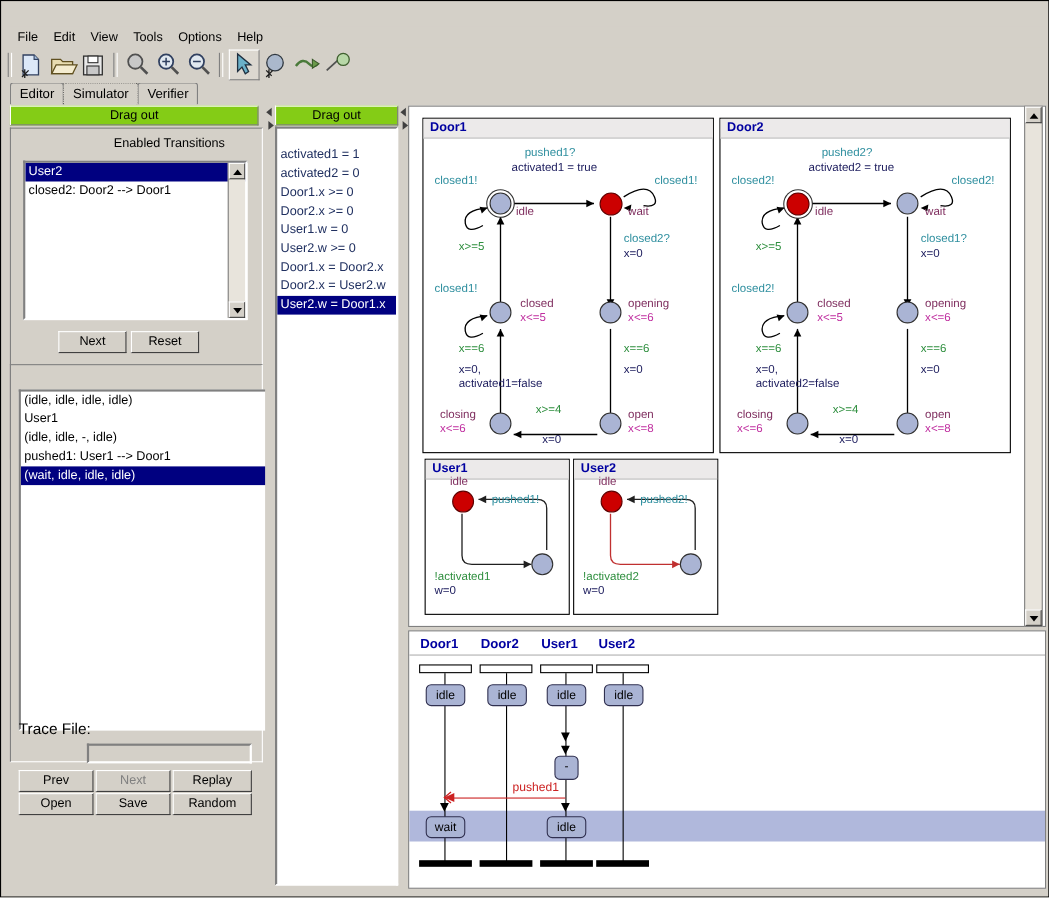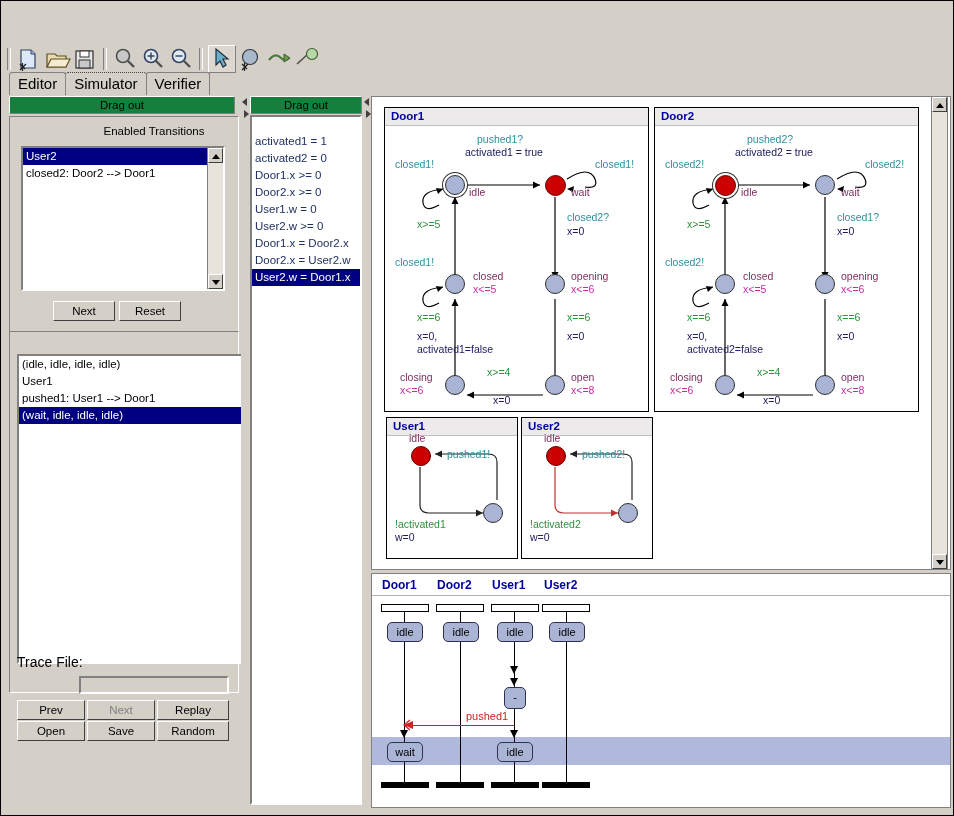--- a/index.html
+++ b/index.html
@@ -61,35 +61,35 @@
   }
   .tb-sep { width: 2px; height: 22px; border-left: 1px solid #808080; border-right: 1px solid #fff; margin: 0 4px; }
   .tbtn { width: 26px; height: 26px; position: relative; margin: 0 1px; }
   .tbtn.sel { border: 1px solid #fff; border-right-color:#808080; border-bottom-color:#808080; background:#dcd8d0; }
   
   #tabs {
     position: absolute; left: 8px; top: 74px; width: 300px; height: 20px;
     display: flex; align-items: flex-end;
   }
   .tab {
-    font-size: 15px; padding: 2px 8px 3px 8px; background: #d4d0c8;
+    font-size: 12px; padding: 2px 8px 3px 8px; background: #d4d0c8;
     border: 1px solid #808080; border-bottom: none; margin-right: -1px;
     border-top-left-radius: 3px; border-top-right-radius: 3px;
     color: #000;
   }
   .tab.active { font-weight: normal; border: 1px dotted #404040; border-bottom: none; background:#d4d0c8; }
   
   .etched { border: 1px solid #808080; border-right-color:#fff; border-bottom-color:#fff; background:#d4d0c8; }
   .sunken {
     background: #ffffff;
     border: 2px solid; border-color: #808080 #ffffff #ffffff #808080;
     box-sizing: border-box;
   }
   .dragout {
-    background: #15803d; text-align: center; font-size: 11.5px;
+    background: #84cc16; text-align: center; font-size: 11.5px;
     border: 1px solid #fff; border-right-color:#808080; border-bottom-color:#808080;
     box-sizing: border-box; line-height: 16px; height: 18px;
   }
   
   #leftpanel { position: absolute; left: 8px; top: 95px; width: 230px; height: 712px; }
   .sect-label { text-align: center; font-size: 11.5px; color: #000; }
   .listbox { position: relative; overflow: hidden; }
   .list-item { font-size: 11.5px; padding: 1px 3px; color: #000; line-height: 15px; white-space: nowrap; }
   .list-item.sel { background: #000080; color: #fff; }
   
@@ -158,20 +158,28 @@
     position:absolute; background:#e8e4dc; border:1px solid #808080; box-sizing:border-box;
   }
   svg { position:absolute; left:0; top:0; overflow:visible; }
 </style>
 </head>
 <body>
 
 <div id="app">
 
 
+  <div id="menubar">
+    <div class="mi">File</div>
+    <div class="mi">Edit</div>
+    <div class="mi">View</div>
+    <div class="mi">Tools</div>
+    <div class="mi">Options</div>
+    <div class="mi">Help</div>
+  </div>
 
   <div id="toolbar">
     <div class="tb-sep"></div>
     <div class="tbtn">
       <svg width="26" height="26">
           <g>
         <path d="M5 4 h10 l4 4 v14 h-14 z" fill="#dce8f8" stroke="#304060" stroke-width="1.2"></path>
         <path d="M15 4 v4 h4" fill="#aac4e4" stroke="#304060" stroke-width="1"></path>
         <path d="M4 18 l5 5 M6.5 17 l0 8 M4 24 l6 -6" stroke="#202020" stroke-width="1.2"></path>
       </g>
@@ -280,20 +288,21 @@
 
     <div class="swbtn" style="position:absolute;left:44px;top:205px;width:62px;height:20px;">Next</div>
     <div class="swbtn" style="position:absolute;left:110px;top:205px;width:62px;height:20px;">Reset</div>
 
     <div class="sect-label" style="position:absolute;left:0;top:243px;width:228px;">Simulation Trace</div>
 
     <div class="etched" style="position:absolute;left:0;top:235px;width:228px;height:360px;"></div>
     <div class="sunken listbox" style="position:absolute;left:8px;top:258px;width:244px;height:310px;">
       <div class="list-item">(idle, idle, idle, idle)</div>
       <div class="list-item">User1</div>
+      <div class="list-item">(idle, idle, -, idle)</div>
       <div class="list-item">pushed1: User1 --&gt; Door1</div>
       <div class="list-item sel">(wait, idle, idle, idle)</div>
     </div>
 
     <div style="position:absolute;left:8px;top:558px;font-size:14px;">Trace File:</div>
     <div class="sunken" style="position:absolute;left:70px;top:580px;width:150px;height:18px;background:#d4d0c8;" title=""></div>
 
     <div class="swbtn" style="position:absolute;left:8px;top:604px;width:68px;height:20px;">Prev</div>
     <div class="swbtn disabled" style="position:absolute;left:78px;top:604px;width:68px;height:20px;">Next</div>
     <div class="swbtn" style="position:absolute;left:148px;top:604px;width:72px;height:20px;">Replay</div>

